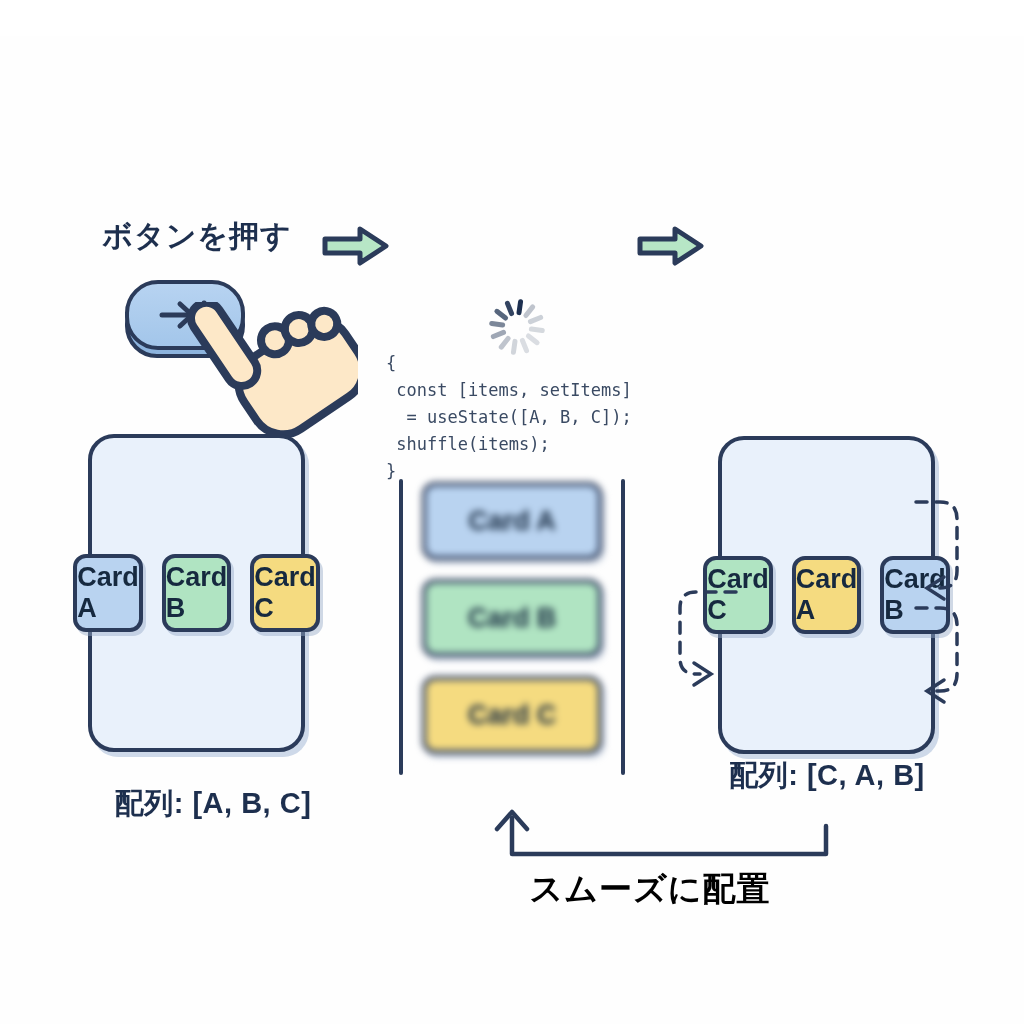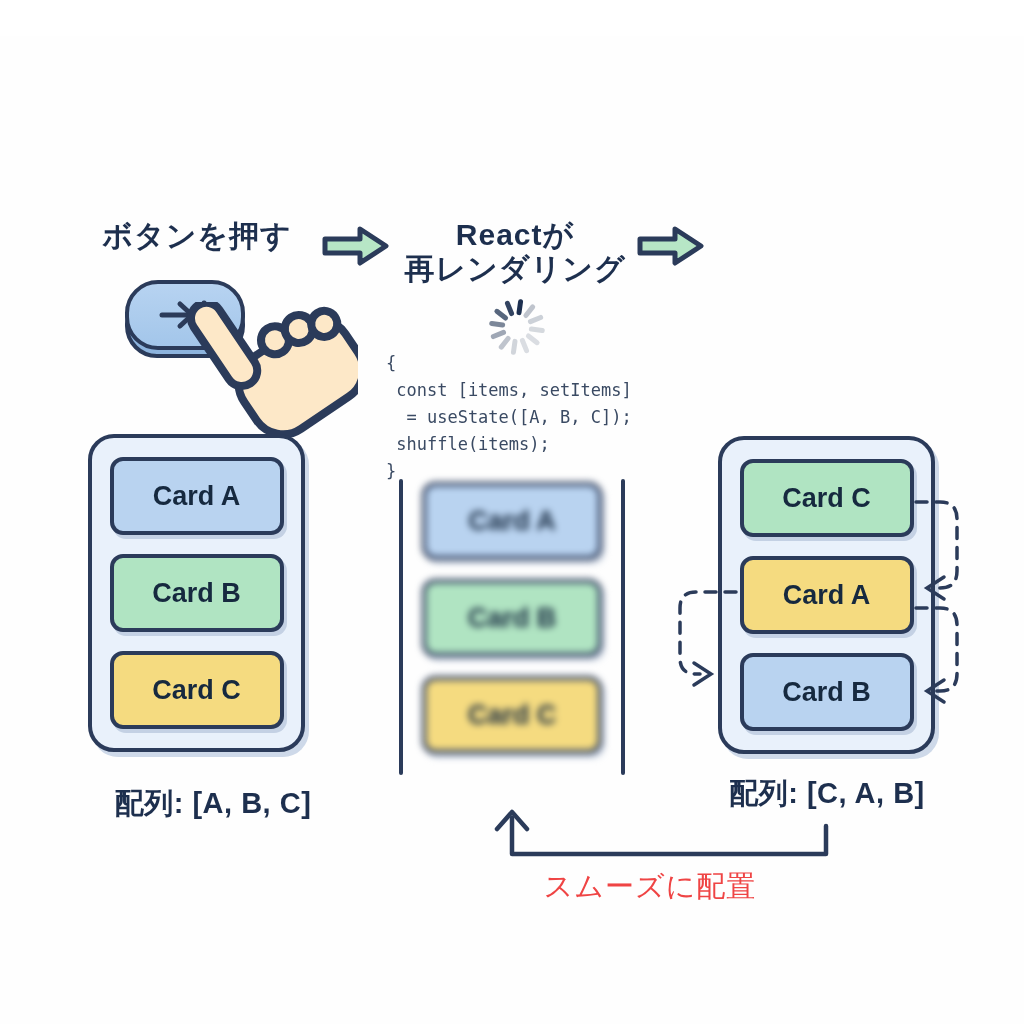--- a/index.html
+++ b/index.html
@@ -21,48 +21,46 @@
     display:flex;align-items:center;justify-content:center;}
   
   .code{
     left:386px;top:314px;width:270px;font-family:"DejaVu Sans Mono","Liberation Mono",monospace;
     font-size:17px;line-height:27px;color:#3a4a63;white-space:pre;
   }
   
   .panel{
     width:217px;height:318px;background:#e9f1fb;border:4px solid #2b3b5a;border-radius:26px;
     box-shadow:4px 5px 0 rgba(165,185,215,.55);
-    display:flex;flex-direction:column;justify-content:center;align-items:center;gap:19px;
+    display:flex;flex-direction:row;justify-content:center;align-items:center;gap:19px;
     box-sizing:border-box;
   }
   .card{
     width:174px;height:78px;border:4px solid #2b3b5a;border-radius:13px;
     display:flex;align-items:center;justify-content:center;
     font-size:27px;font-weight:bold;color:#16293f;box-sizing:border-box;
     box-shadow:3px 4px 0 rgba(150,170,200,.45);
   }
   .stack{display:flex;flex-direction:column;gap:19px;}
   .blurred{filter:blur(3.5px);}
   .caption{font-size:29px;font-weight:bold;text-align:center;color:#1d2f4e;letter-spacing:.5px;}
   .vline{width:4px;height:296px;background:#2b3b5a;border-radius:2px;}
-  .footer-label{font-size:29px;font-weight:normal;text-align:center;color:#ef4444;letter-spacing:1px;}
+  .footer-label{font-size:33px;font-weight:bold;text-align:center;color:#000000;letter-spacing:1px;}
 </style>
 </head>
 <body>
 
 <div class="canvas">
 
   <div class="abs step-label" style="left:77px;top:183px;width:240px;">ボタンを押す</div>
 
   <svg class="abs icon" style="left:322px;top:189px;" width="68" height="42" viewBox="0 0 68 42">
     <polygon points="3,14 38,14 38,4 64,21 38,38 38,28 3,28" fill="#b7e6c6" stroke="#2b3b5a" stroke-width="5" stroke-linejoin="round"></polygon>
   </svg>
 
-  <div class="abs step-label" style="left:400px;top:182px;width:230px;">Reactが
-再レンダリング</div>
 
   <svg class="abs icon" style="left:637px;top:189px;" width="68" height="42" viewBox="0 0 68 42">
     <polygon points="3,14 38,14 38,4 64,21 38,38 38,28 3,28" fill="#b7e6c6" stroke="#2b3b5a" stroke-width="5" stroke-linejoin="round"></polygon>
   </svg>
 
 
   <div class="abs btn-back"></div>
   <div class="abs btn-front">
     <svg width="58" height="34" viewBox="0 0 58 34">
       <line x1="6" y1="17" x2="34" y2="17" stroke="#2b3b5a" stroke-width="5" stroke-linecap="round"></line>
@@ -117,21 +115,21 @@
     <div class="card" style="width: 180px; background: rgb(185, 211, 240);">Card A</div>
     <div class="card" style="width: 180px; background: rgb(176, 228, 194);">Card B</div>
     <div class="card" style="width: 180px; background: rgb(245, 219, 128);">Card C</div>
   </div>
 
   <div class="abs panel" style="left:718px;top:400px;">
     <div class="card" style="background: rgb(176, 228, 194);">Card C</div>
     <div class="card" style="background: rgb(245, 219, 128);">Card A</div>
     <div class="card" style="background: rgb(185, 211, 240);">Card B</div>
   </div>
-  <div class="abs caption" style="left:707px;top:738px;width:240px;">配列: [C, A, B]</div>
+  <div class="abs caption" style="left:707px;top:720px;width:240px;">配列: [C, A, B]</div>
 
   <svg class="abs icon" style="left:0;top:0;" width="1024" height="1024" viewBox="0 0 1024 1024" pointer-events="none">
     <g fill="none" stroke="#2b3b5a" stroke-width="3.5" stroke-linecap="round">
       <path d="M 916 466 H 940 Q 957 466 957 483 V 535 Q 957 552 940 552 H 936" stroke-dasharray="11 9"></path>
       <polyline points="944,541 927,552 944,563" stroke-dasharray="none"></polyline>
       <path d="M 916 572 H 940 Q 957 572 957 589 V 638 Q 957 655 940 655 H 936" stroke-dasharray="11 9"></path>
       <polyline points="944,644 927,655 944,666" stroke-dasharray="none"></polyline>
       <path d="M 736 556 H 696 Q 680 556 680 572 V 622 Q 680 638 696 638 H 700" stroke-dasharray="11 9"></path>
       <polyline points="694,627 711,638 694,649" stroke-dasharray="none"></polyline>
     </g>

